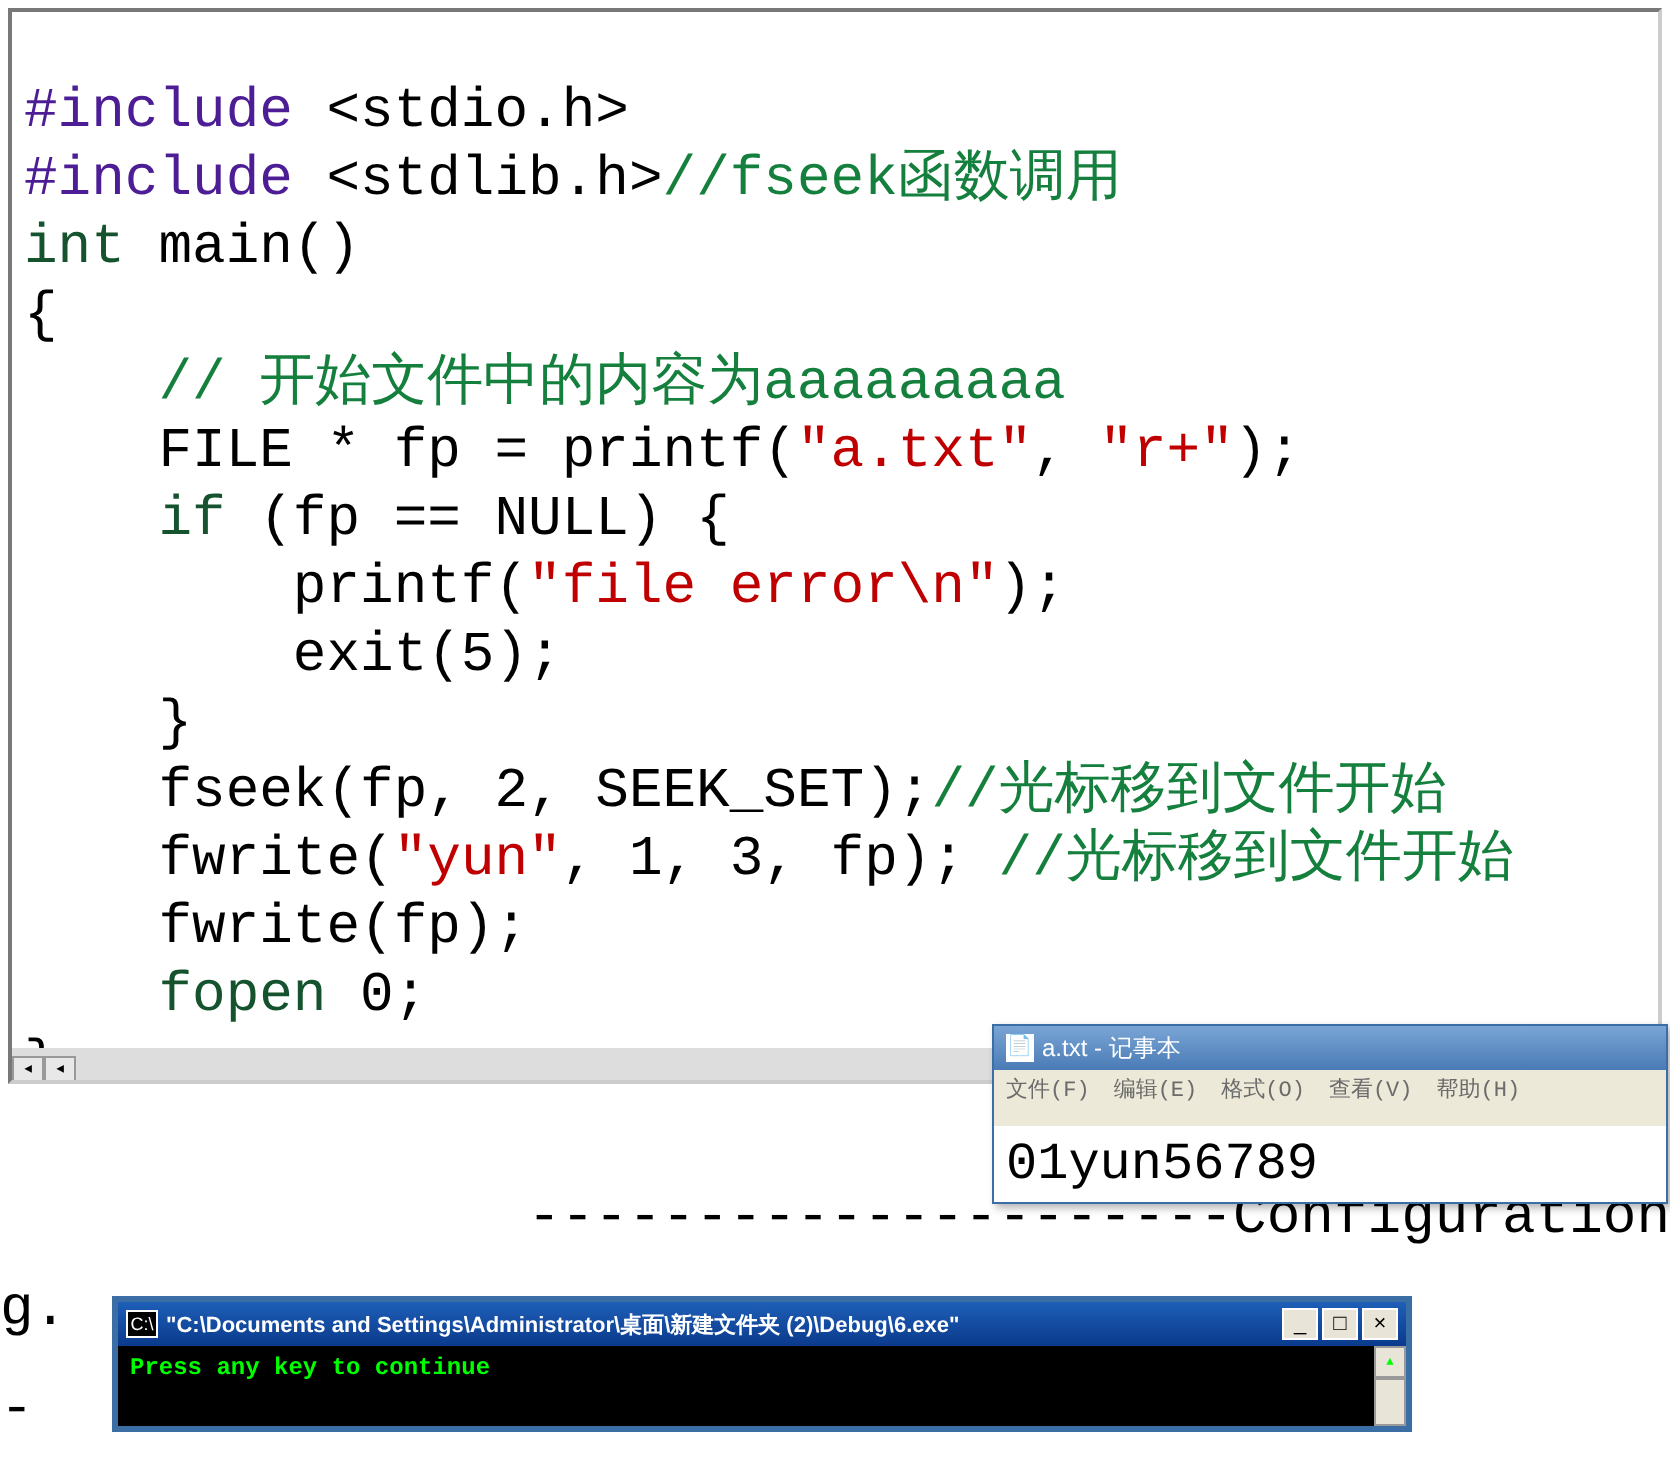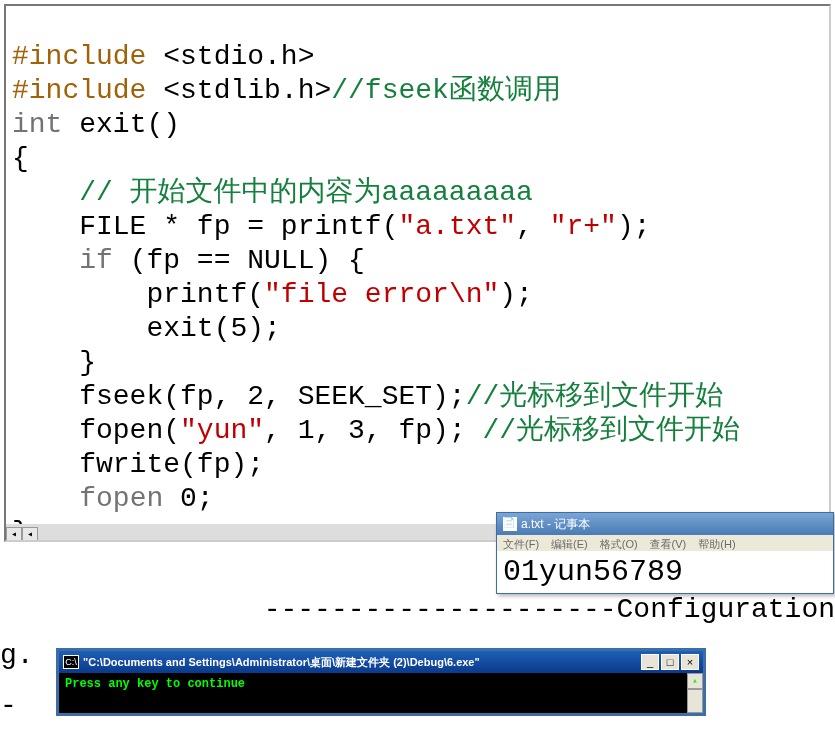--- a/index.html
+++ b/index.html
@@ -1,61 +1,61 @@
 <!DOCTYPE html>
 <html><head>
 <meta charset="utf-8">
 <style>
 * { margin:0; padding:0; box-sizing:border-box; }
 body { background:#fff; font-family:"Courier New",monospace; width:835px; height:734px; overflow:hidden; position:relative; }
 .editor { position:absolute; left:4px; top:4px; right:4px; height:538px; border:2px inset #ccc; background:#fff; overflow:hidden; }
 .code { font-size:28px; line-height:34px; padding:0 6px; white-space:pre; font-family:"Courier New",monospace; }
-.kw { color:#737373; }
-.pp { color:#a16207; }
+.kw { color:#14532d; }
+.pp { color:#4c1d95; }
 .str { color:#c00000; }
 .cm { color:#15803d; }
 .editor-sb { position:absolute; bottom:0; left:0; right:0; height:16px; background:#ddd; }
 .editor-sb .arrow { width:16px; height:16px; background:#e8e8e8; border:1px solid #999; display:inline-block; font-size:10px; text-align:center; line-height:14px; }
 .divider { position:absolute; left:0; right:0; top:594px; font-size:28px; font-family:"Courier New",monospace; white-space:pre;text-align:right; }
 .prefix-g { position:absolute; left:0; top:640px; font-size:28px; font-family:"Courier New",monospace; }
 .prefix-dash { position:absolute; left:0; top:690px; font-size:28px; }
 .notepad { position:absolute; left:496px; top:512px; width:338px; background:#fff; border:1px solid #3a6ea5; box-shadow:2px 2px 4px rgba(0,0,0,.3); }
 .np-title { background:linear-gradient(#7aa5d6,#4a7bb5); height:22px; font-size:12px; color:#fff; padding:3px 6px; display:flex; align-items:center; gap:4px; font-family:"Microsoft YaHei",sans-serif; }
 .np-icon { width:14px; height:14px; background:#fff; font-size:10px; text-align:center; color:#4a7bb5; }
-.np-menu { background:#ece9d8; height:16px; font-size:11px; color:#6b6b6b; padding:2px 6px; font-family:Liberation Sans, sans-serif; }
+.np-menu { background:#ece9d8; height:28px; font-size:11px; color:#6b6b6b; padding:2px 6px; font-family:Liberation Mono, monospace; }
 .np-menu span { margin-right:12px; }
-.np-content { padding:4px 6px; font-size:30px; font-family:"Courier New",monospace; background:#fff; }
+.np-content { padding:4px 6px; font-size:26px; font-family:"Courier New",monospace; background:#fff; }
 .console { position:absolute; left:56px; top:648px; width:650px; background:#000; border:3px solid #3a6ea5; }
 .con-title { background:linear-gradient(#1e5fb7,#0a3a8c); height:22px; display:flex; align-items:center; padding:2px 4px; font-family:"SimSun",sans-serif; }
 .con-icon { width:16px; height:14px; background:#000; border:1px solid #fff; color:#fff; font-size:9px; text-align:center; line-height:12px; margin-right:4px; }
 .con-title-text { color:#fff; font-size:11px; font-weight:bold; flex:1; white-space:nowrap; overflow:hidden; }
 .con-btns { display:flex; gap:2px; }
 .con-btn { width:18px; height:16px; background:#e8e4d8; border:1px solid #fff; font-size:11px; text-align:center; line-height:14px; font-family:Arial; }
 .con-body { background:#000; color:#00ff00; font-size:12px; font-weight:bold; padding:4px 6px; height:40px; font-family:"Courier New",monospace; position:relative; }
 .con-sb { position:absolute; right:0; top:0; bottom:0; width:16px; background:#ddd; }
 .con-sb .arrow { height:16px; background:#e8e4d8; border:1px solid #999; font-size:9px; text-align:center; line-height:14px; }
 .con-sb .thumb { height:24px; background:#e8e4d8; border:1px solid #999; }
 </style>
 </head>
 <body>
 
 <div class="editor">
 <div class="code">
 <span class="pp">#include</span><span> &lt;stdio.h&gt;</span>
 <span class="pp">#include</span><span> &lt;stdlib.h&gt;</span><span class="cm">//fseek函数调用</span>
-<span class="kw">int</span><span> exit()</span>
+<span class="kw">int</span><span> main()</span>
 <span>{</span>
 <span class="cm">    // 开始文件中的内容为aaaaaaaaa</span>
 <span>    FILE * fp = printf(</span><span class="str">"a.txt"</span><span>, </span><span class="str">"r+"</span><span>);</span>
 <span>    </span><span class="kw">if</span><span> (fp == NULL) {</span>
 <span>        printf(</span><span class="str">"file error\n"</span><span>);</span>
 <span>        exit(5);</span>
 <span>    }</span>
 <span>    fseek(fp, 2, SEEK_SET);</span><span class="cm">//光标移到文件开始</span>
-<span>    fopen(</span><span class="str">"yun"</span><span>, 1, 3, fp); </span><span class="cm">//光标移到文件开始</span>
+<span>    fwrite(</span><span class="str">"yun"</span><span>, 1, 3, fp); </span><span class="cm">//光标移到文件开始</span>
 <span>    fwrite(fp);</span>
 <span>    </span><span class="kw">fopen</span><span> 0;</span>
 <span>}</span>
 </div>
 <div class="editor-sb">
 <span class="arrow">◂</span><span class="arrow">◂</span>
 </div>
 </div>
 
 <div class="divider">---------------------Configuration</div>

